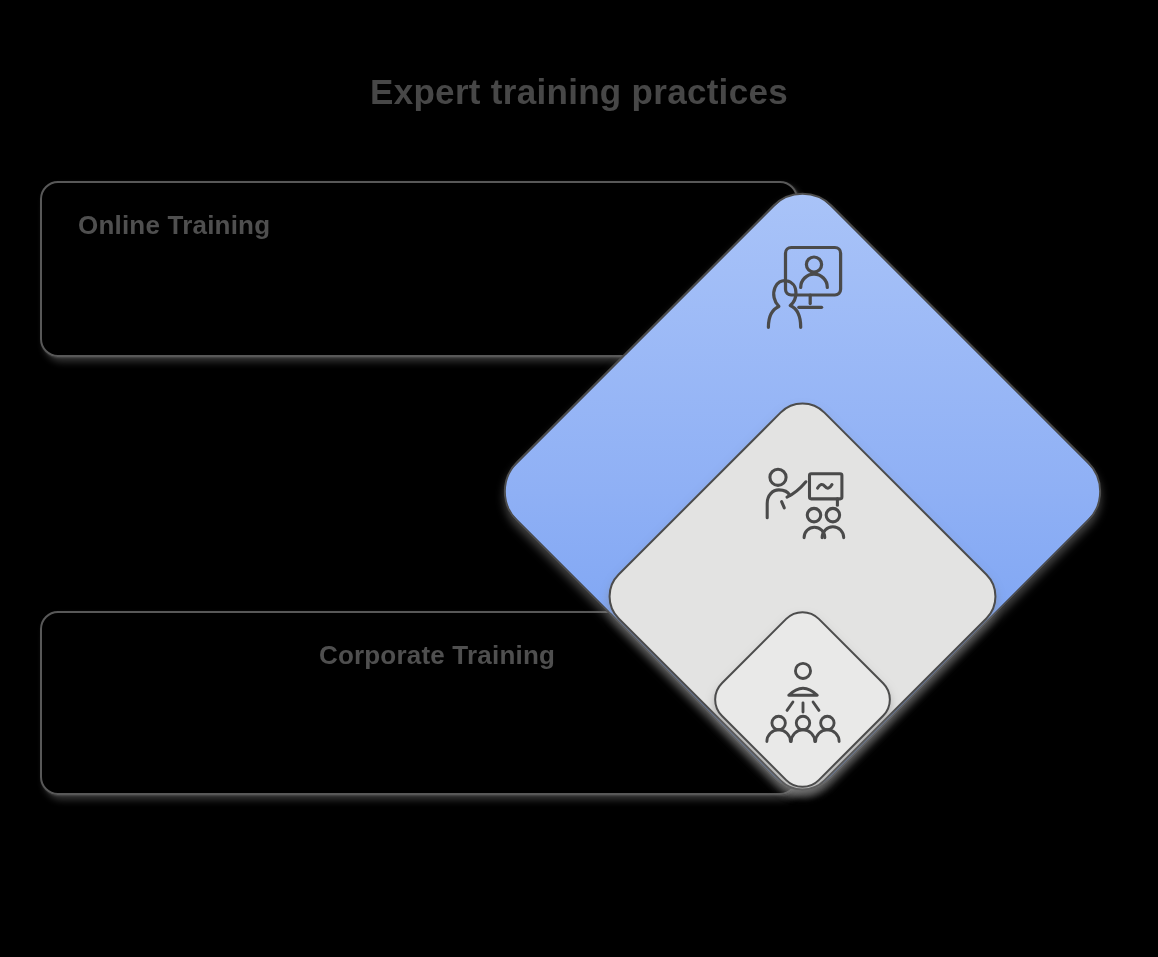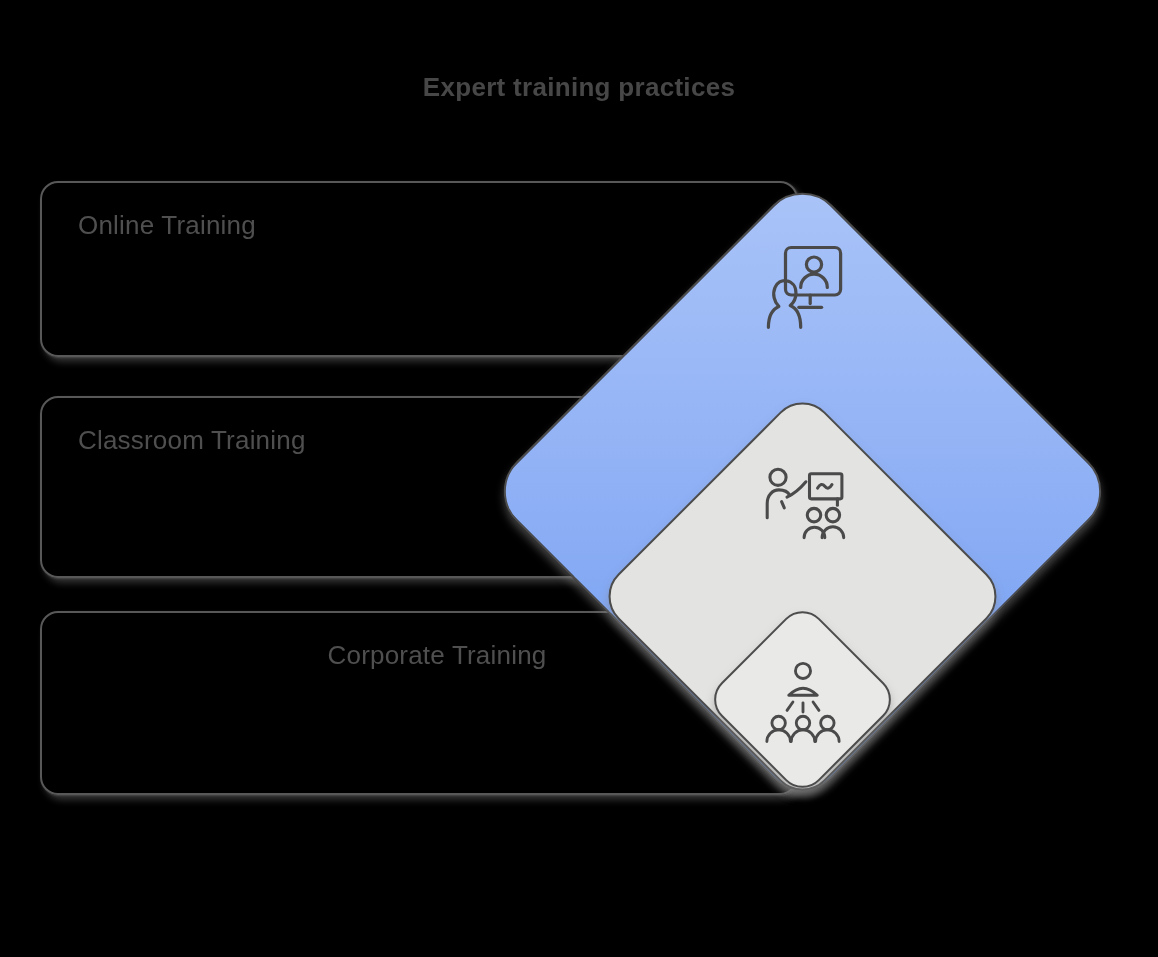--- a/index.html
+++ b/index.html
@@ -7,42 +7,42 @@
     position:relative;
     width:1158px;height:957px;
     background:#000000;
     overflow:hidden;
     font-family:"Liberation Sans", sans-serif;
   }
   .title{
     position:absolute;
     left:0;top:72px;width:1158px;
     text-align:center;
-    font-size:26px;font-weight:700;
+    font-size:35px;font-weight:700;
     color:#474747;
     letter-spacing:.3px;
     filter:blur(.6px);
   }
   .info-box{
     position:absolute;
     left:40px;width:758px;
     border:2.5px solid #585858;
     border-radius:18px;
     background:transparent;
     box-shadow:4px 5px 7px rgba(125,125,125,.40), 1px 1px 2px rgba(125,125,125,.35);
     box-sizing:border-box;
     z-index:1;
   }
   .box-1{top:181px;height:176px;}
   .box-2{top:396px;height:182px;}
   .box-3{top:611px;height:184px;text-align:center;}
   .box-label{
     display:block;
     margin:27px 0 0 36px;
-    font-size:26px;font-weight:400;
+    font-size:26px;font-weight:700;
     color:#4f4f4f;
     letter-spacing:.2px;
     filter:blur(.5px);
   }
   .diamond{
     position:absolute;
     box-sizing:border-box;
     border:2.5px solid #4c4c4c;
     transform:rotate(45deg);
     box-shadow:4px 4px 8px rgba(130,130,130,.5);
@@ -82,23 +82,20 @@
 <body>
 
 <div class="canvas">
 
   <div class="title">Expert training practices</div>
 
   <div class="info-box box-1">
     <span class="box-label">Online Training</span>
   </div>
 
-  <div class="info-box box-2">
-    <span class="box-label">Classroom Training</span>
-  </div>
 
   <div class="info-box box-3">
     <span class="box-label">Corporate Training</span>
   </div>
 
   <div class="diamond diamond-outer"></div>
   <div class="diamond diamond-middle"></div>
   <div class="diamond diamond-inner"></div>
 
   <div class="layer-icon icon-online">

